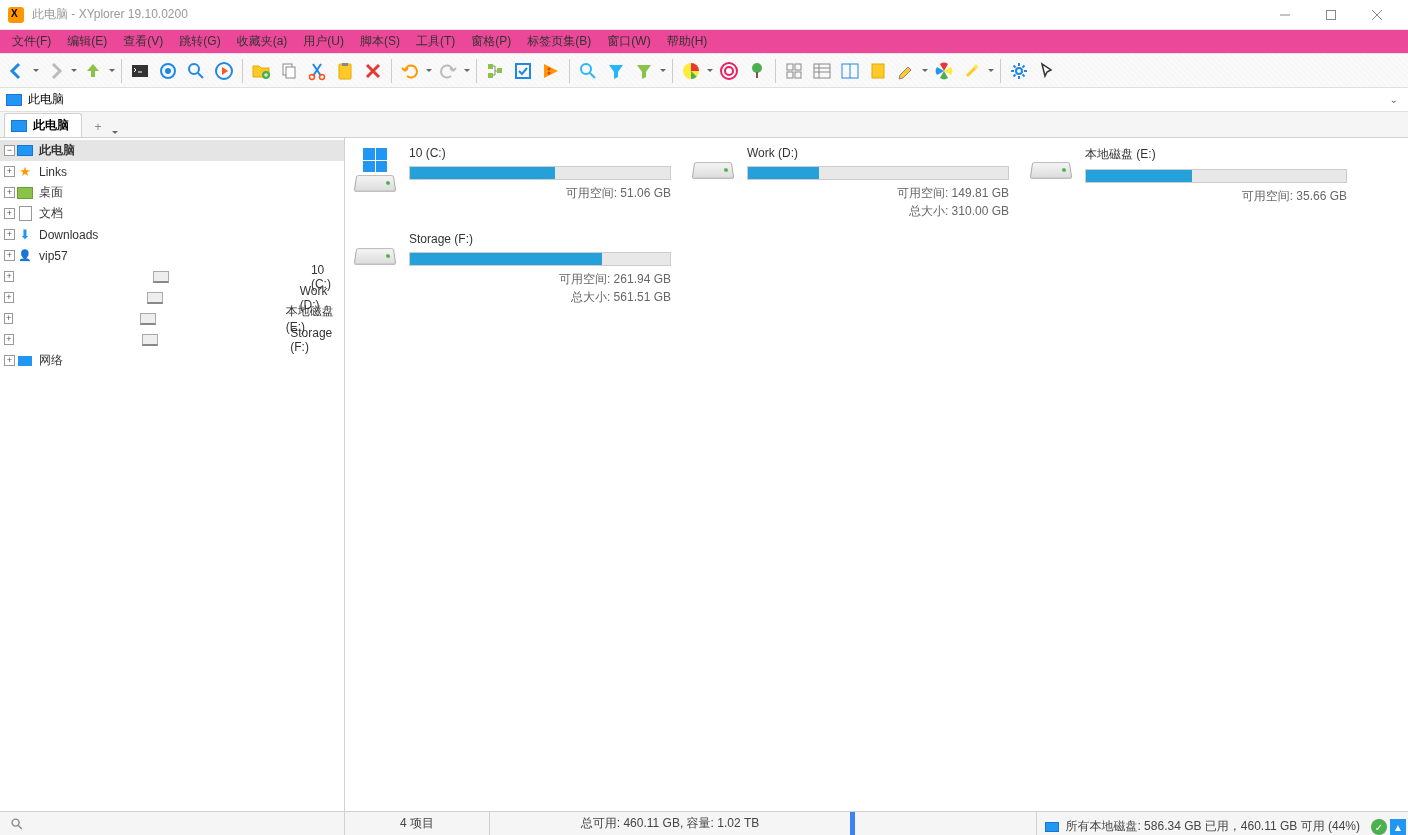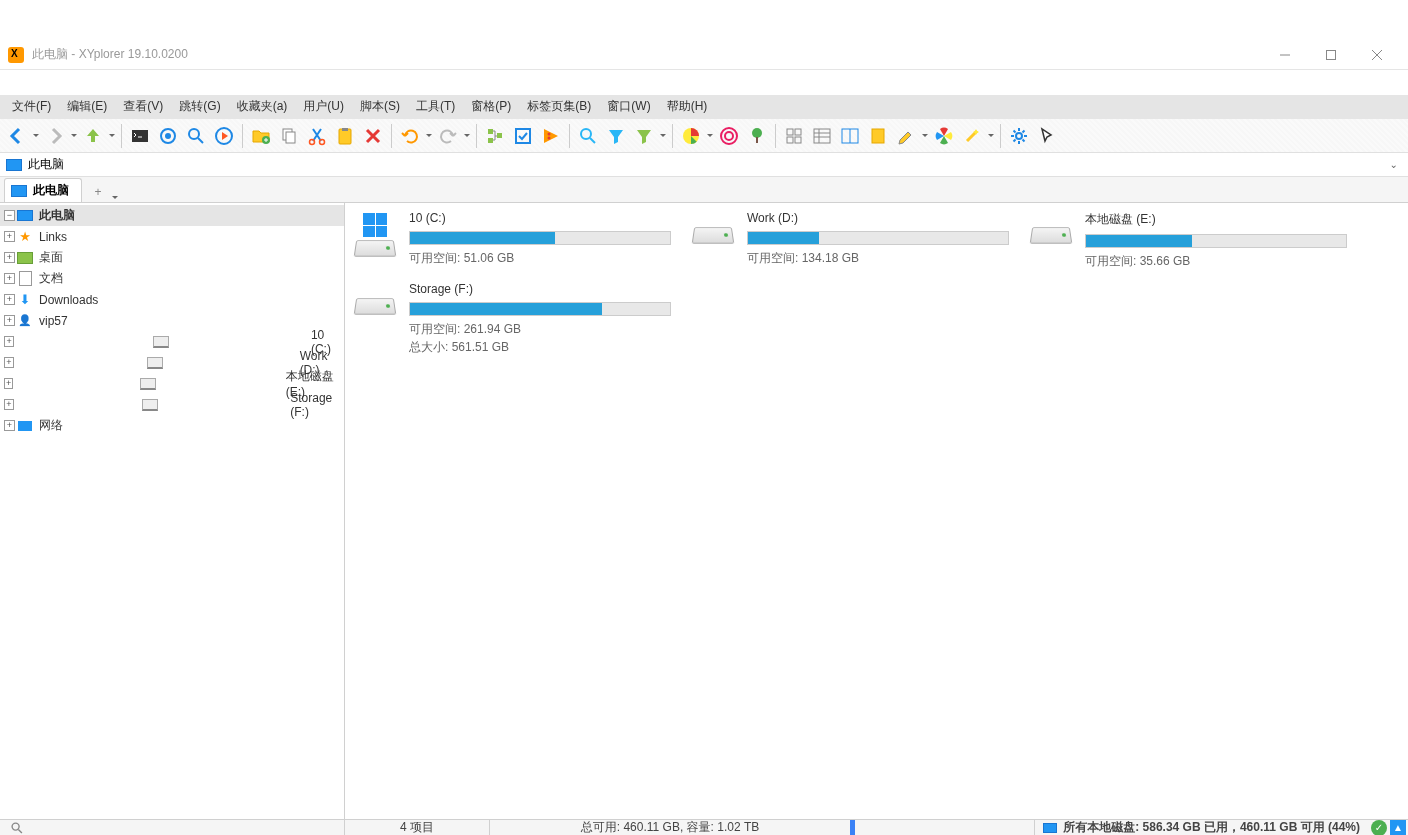--- a/index.html
+++ b/index.html
@@ -1,28 +1,28 @@
 <!DOCTYPE html>
 <html><head>
 <meta charset="utf-8">
 <style>
 * { margin:0; padding:0; box-sizing:border-box; font-family:"Microsoft YaHei",Tahoma,sans-serif; font-size:12px; }
 body { background:#fff; width:1408px; height:835px; overflow:hidden; position:relative; }
 
 
-.titlebar { height:30px; background:#fff; display:flex; align-items:center; padding:0 8px; border-bottom:1px solid #e5e5e5;margin-top:40px; }
+.titlebar { height:30px; background:#fff; display:flex; align-items:center; padding:0 8px; border-bottom:1px solid #e5e5e5; }
 .titlebar .app-icon { width:16px; height:16px; background:#ff9800; border-radius:3px; position:relative; margin-right:8px; }
 .titlebar .app-icon::after { content:"X"; position:absolute; color:#000; font-weight:bold; font-size:10px; left:3px; top:1px; }
 .titlebar .title { color:#999; font-size:12px; }
 .winctrl { margin-left:auto; display:flex; }
 .winbtn { width:46px; height:30px; display:flex; align-items:center; justify-content:center; color:#888; cursor:default; }
 .winbtn svg { width:10px; height:10px; }
 
 
-.menubar { height:24px; display:flex; align-items:center; padding:0 4px; background:#e5e5e5; border-bottom:1px solid #e5e5e5;margin-top:25px; }
+.menubar { height:24px; display:flex; align-items:center; padding:0 4px; background:#ec4899; border-bottom:1px solid #e5e5e5; }
 .menubar .mi { padding:2px 8px; color:#333; cursor:default; }
 
 
 .toolbar { height:34px; background:repeating-linear-gradient(45deg,#f7f7f7 0 2px,#fafafa 2px 4px); display:flex; align-items:center; padding:0 4px; gap:2px; border-bottom:1px solid #e0e0e0; }
 .tbtn { width:26px; height:26px; display:flex; align-items:center; justify-content:center; cursor:default; position:relative; }
 .tbtn svg { width:20px; height:20px; }
 .tsep { width:1px; height:24px; background:#ccc; margin:0 3px; }
 .tdrop { width:8px; height:26px; display:flex; align-items:center; justify-content:center; }
 .tdrop::after { content:""; border:3px solid transparent; border-top-color:#666; margin-top:3px; }
 
@@ -66,31 +66,31 @@
 .dricon { width:48px; height:48px; display:flex; align-items:center; justify-content:center; }
 .dricon .hd { width:40px; height:18px; background:linear-gradient(#f5f5f5,#ddd); border:1px solid #aaa; border-radius:2px; position:relative; transform:perspective(60px) rotateX(25deg); }
 .dricon .hd::after { content:""; position:absolute; right:4px; top:6px; width:4px; height:4px; background:#4caf50; border-radius:50%; }
 .dricon.win { flex-direction:column; gap:2px; }
 .dricon.win .winlogo { width:24px; height:24px; display:grid; grid-template:1fr 1fr/1fr 1fr; gap:1px; }
 .dricon.win .winlogo span { background:#2196f3; }
 .drinfo { flex:1; }
 .drname { color:#333; margin-bottom:6px; }
 .drbar { height:14px; background:#e8e8e8; border:1px solid #ccc; margin-bottom:4px; position:relative; }
 .drfill { height:100%; background:#26a0da; }
-.drtxt { color:#666; font-size:12px; line-height:1.5; }
-
-
-.status { position:absolute; bottom:0; left:0; right:0; height:16px; background:#f5f5f5; border-top:1px solid #d0d0d0; display:flex; align-items:center; color:#444; }
+.drtxt { color:#666; font-size:12px; line-height:1.5;text-align:right; }
+
+
+.status { position:absolute; bottom:0; left:0; right:0; height:24px; background:#f5f5f5; border-top:1px solid #d0d0d0; display:flex; align-items:flex-end; color:#444; }
 .status .seg { padding:0 10px; border-right:1px solid #d0d0d0; height:100%; display:flex; align-items:center; gap:4px; }
 .status .search { width:345px; }
 .status .search svg { width:14px; height:14px; }
 .status .items { width:145px; justify-content:center; }
 .status .mid { flex:0 0 365px; justify-content:center; border-right:5px solid #3b82f6; }
 .status .spacer { flex:1; border-right:1px solid #d0d0d0; height:100%; }
-.status .disk { padding:0 8px; display:flex; align-items:center; gap:6px;font-weight:bold; }
+.status .disk { padding:0 8px; display:flex; align-items:center; gap:6px; }
 .status .disk .mon { width:14px; height:10px; background:#2196f3; border:1px solid #1976d2; }
 .status .ok { width:16px; height:16px; background:#4caf50; border-radius:50%; display:flex; align-items:center; justify-content:center; color:#fff; font-size:10px; margin:0 3px; }
 .status .up { width:16px; height:16px; background:#2196f3; display:flex; align-items:center; justify-content:center; color:#fff; font-size:10px; margin-right:2px; }
 </style>
 </head>
 <body>
 
 <div class="titlebar">
   <div class="app-icon"></div>
   <div class="title">此电脑 - XYplorer 19.10.0200</div>
@@ -435,21 +435,22 @@
       </div>
       <div class="drive">
         <div class="dricon">
           <div class="hd"></div>
         </div>
         <div class="drinfo">
           <div class="drname">Work (D:)</div>
           <div class="drbar">
             <div class="drfill" style="width:27.2%"></div>
           </div>
-          <div class="drtxt">可用空间: 134.18 GB</div>
+          <div class="drtxt">可用空间: 149.81 GB</div>
+          <div class="drtxt">总大小: 310.00 GB</div>
         </div>
       </div>
       <div class="drive">
         <div class="dricon">
           <div class="hd"></div>
         </div>
         <div class="drinfo">
           <div class="drname">本地磁盘 (E:)</div>
           <div class="drbar">
             <div class="drfill" style="width:40.6%"></div>

